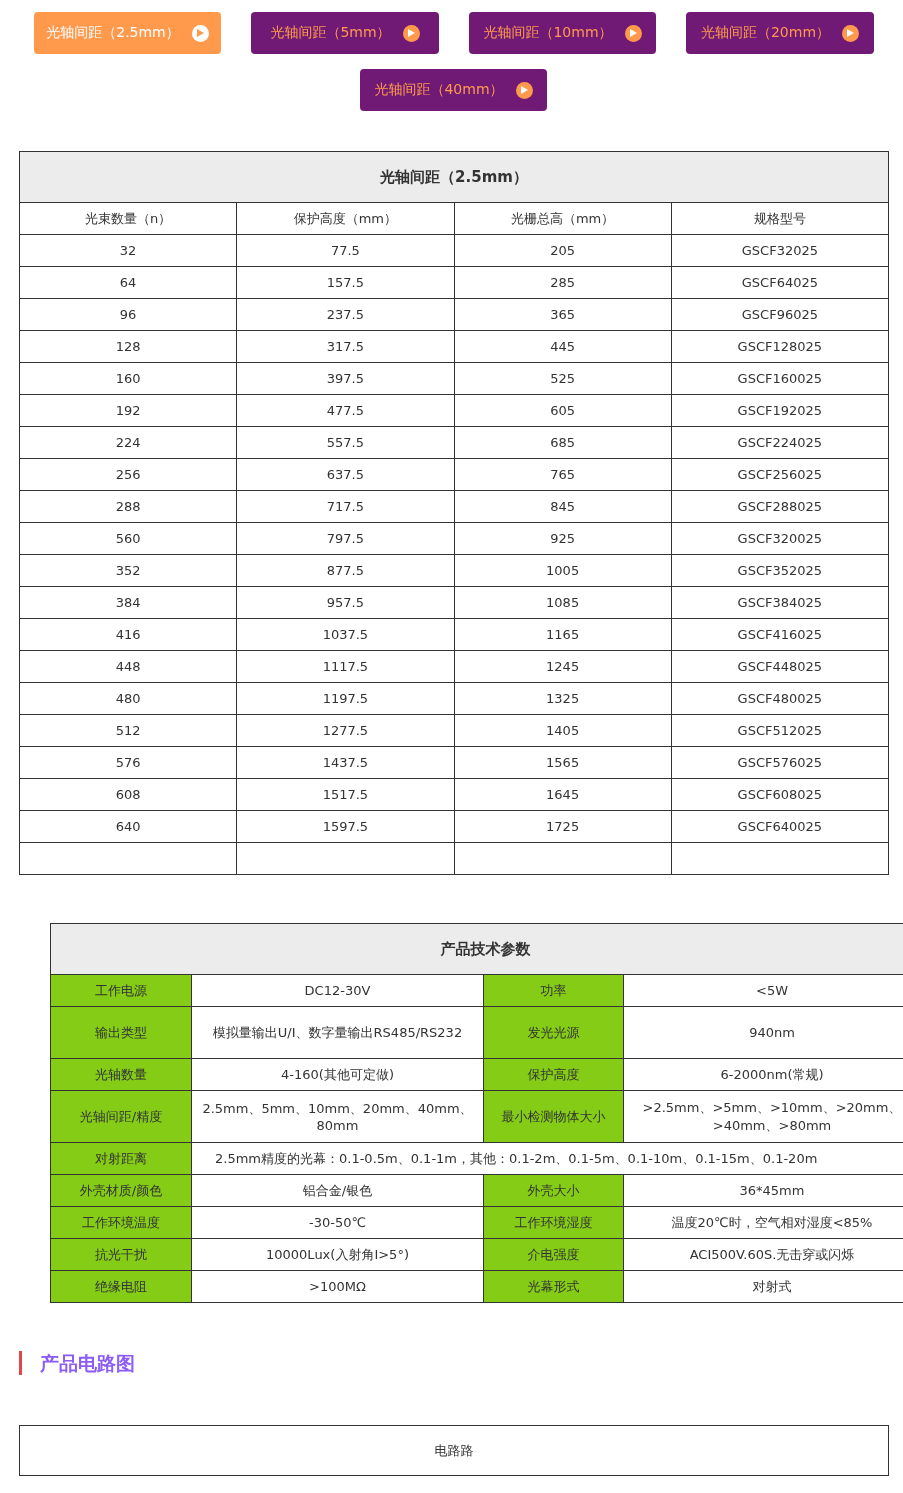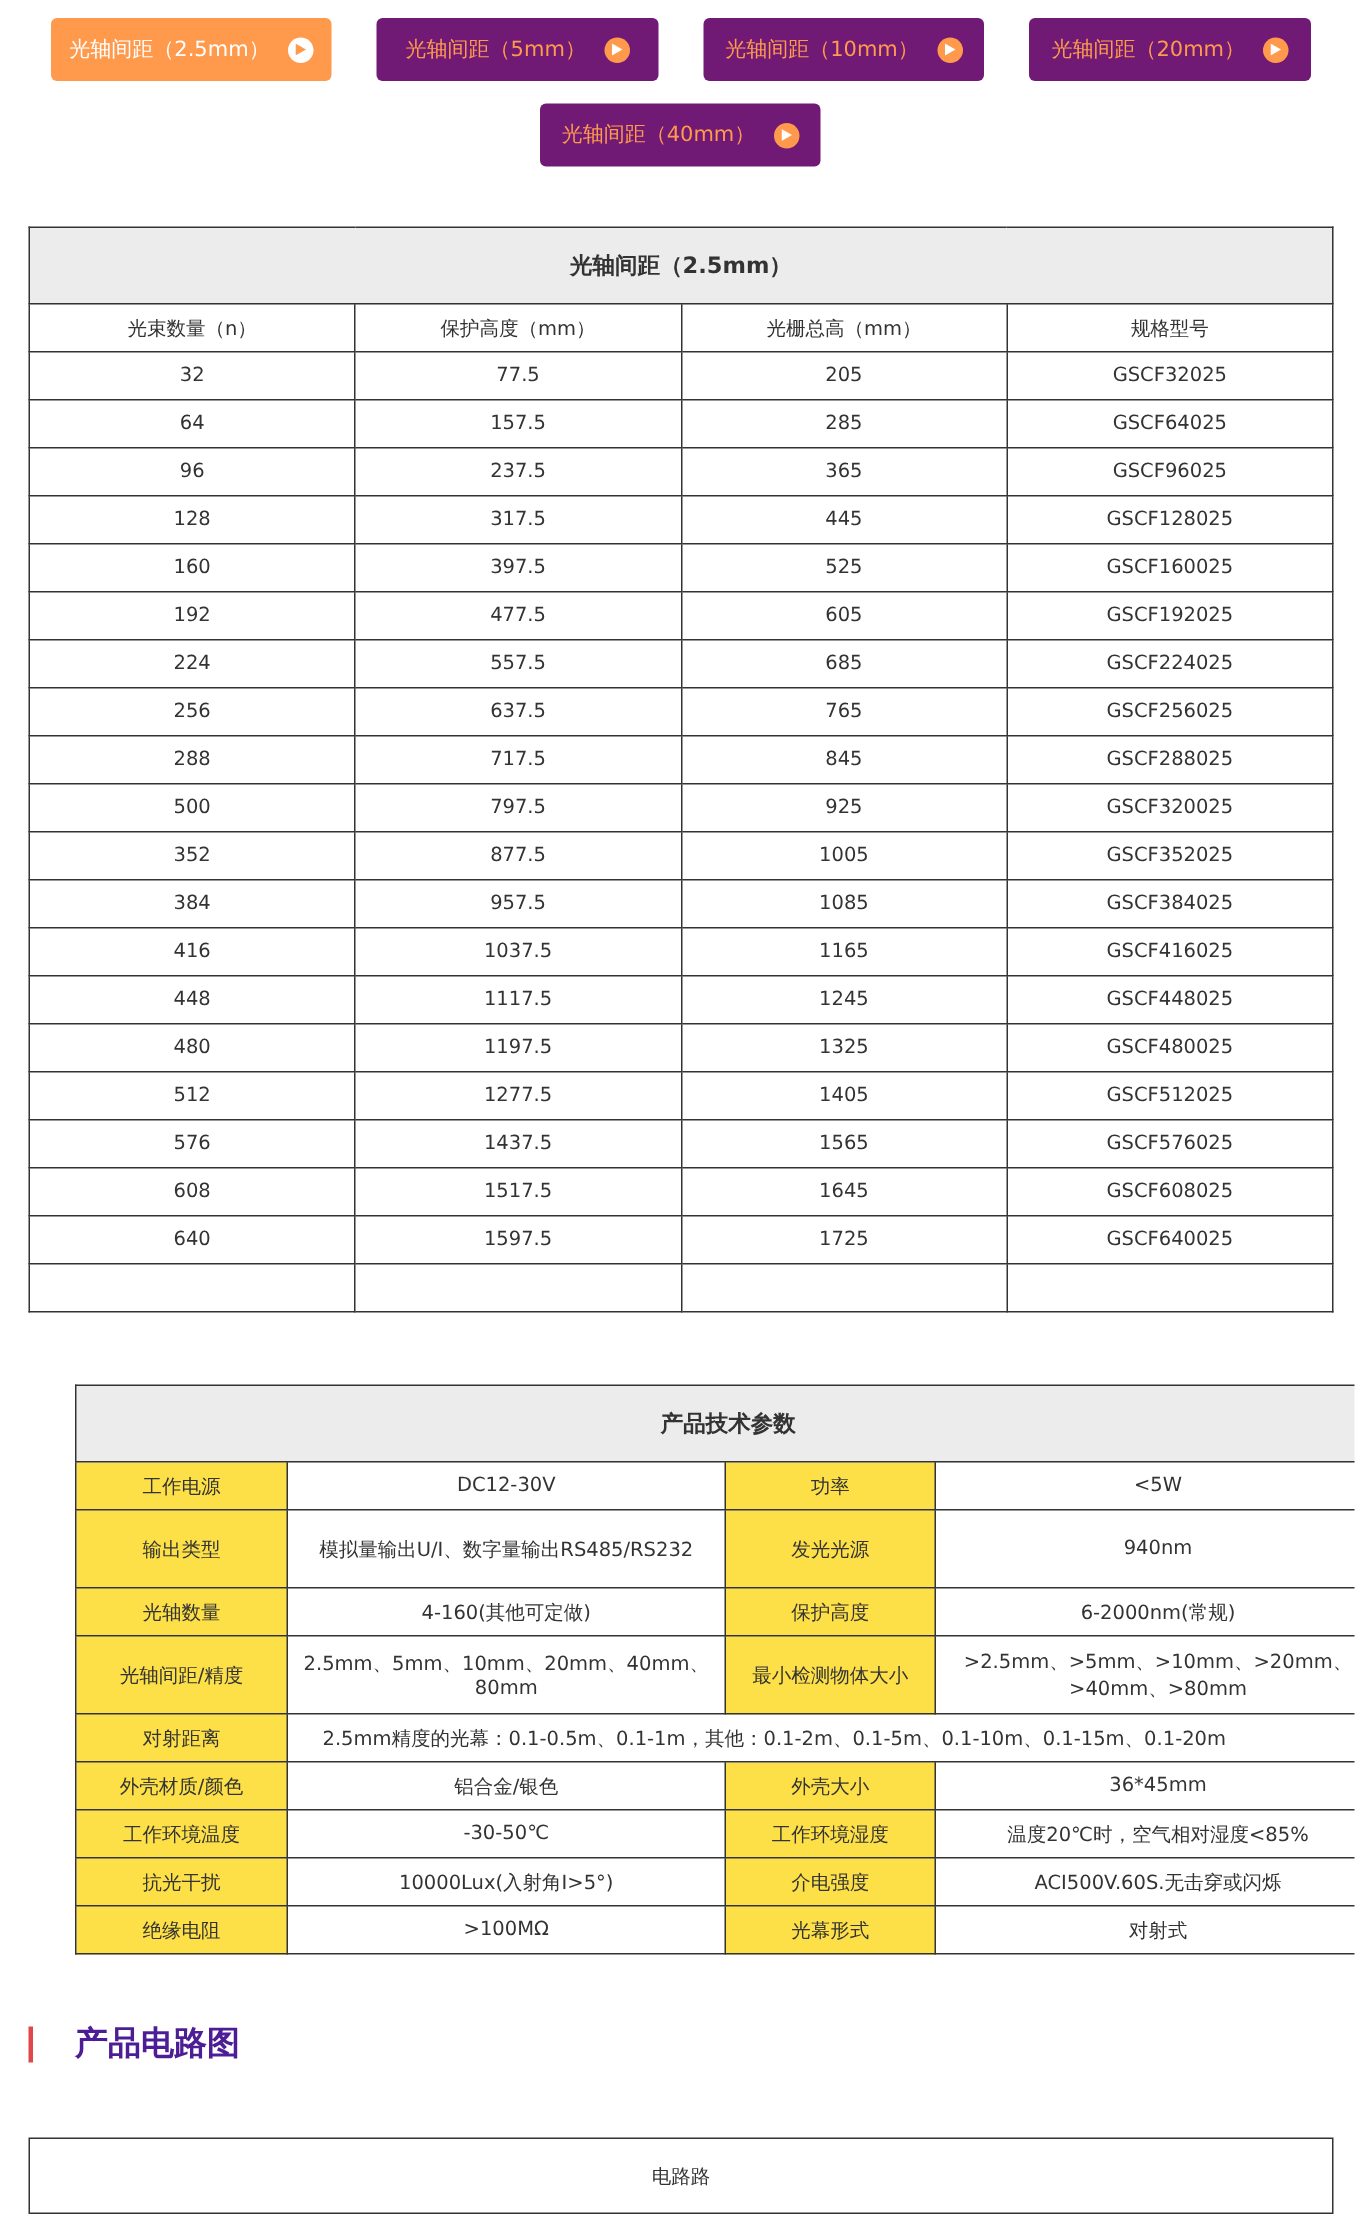--- a/index.html
+++ b/index.html
@@ -24,28 +24,28 @@
     table { border-collapse: collapse; position: absolute; left: 19px; width: 870px; table-layout: fixed; }
     td, th { border: 1px solid #333; text-align: center; font-size: 13px; font-weight: normal; color: #333; }
     .beam-table { top: 151px; }
     .beam-table .title-row th { height: 51px; background: #ececec; font-size: 15px; font-weight: bold; }
     .beam-table td, .beam-table .hdr th { height: 32px; }
     .beam-table .hdr th { border-top: 1px solid #111; }
 
     .spec-table { top: 923px; margin-left: 31px; }
     .spec-table .title-row th { height: 51px; background: #ececec; font-size: 15px; font-weight: bold; }
     .spec-table td { height: 32px; }
-    .spec-table td.lbl { background: #fde047; }
+    .spec-table td.lbl { background: #84cc16; }
     .spec-table tr.tall td { height: 52px; }
     .spec-table td.left { text-align: left; padding-left: 23px; }
 
     .section-heading {
       position: absolute; left: 19px; top: 1351px; height: 24px;
-      border-left: 3px solid #e0464b; padding-left: 28px;
-      font-size: 22px; font-weight: bold; color: #4c1d95; line-height: 24px;
+      border-left: 3px solid #e0464b; padding-left: 18px;
+      font-size: 19px; font-weight: bold; color: #8b5cf6; line-height: 24px;
     }
     .circuit-box {
       position: absolute; left: 19px; top: 1425px; width: 870px; height: 51px;
       border: 1px solid #333; display: flex; align-items: center; justify-content: center;
       font-size: 13px; color: #333;
     }
   </style>
 </head>
 <body>
 
@@ -153,21 +153,21 @@
         <td>765</td>
         <td>GSCF256025</td>
       </tr>
       <tr>
         <td>288</td>
         <td>717.5</td>
         <td>845</td>
         <td>GSCF288025</td>
       </tr>
       <tr>
-        <td>500</td>
+        <td>560</td>
         <td>797.5</td>
         <td>925</td>
         <td>GSCF320025</td>
       </tr>
       <tr>
         <td>352</td>
         <td>877.5</td>
         <td>1005</td>
         <td>GSCF352025</td>
       </tr>

